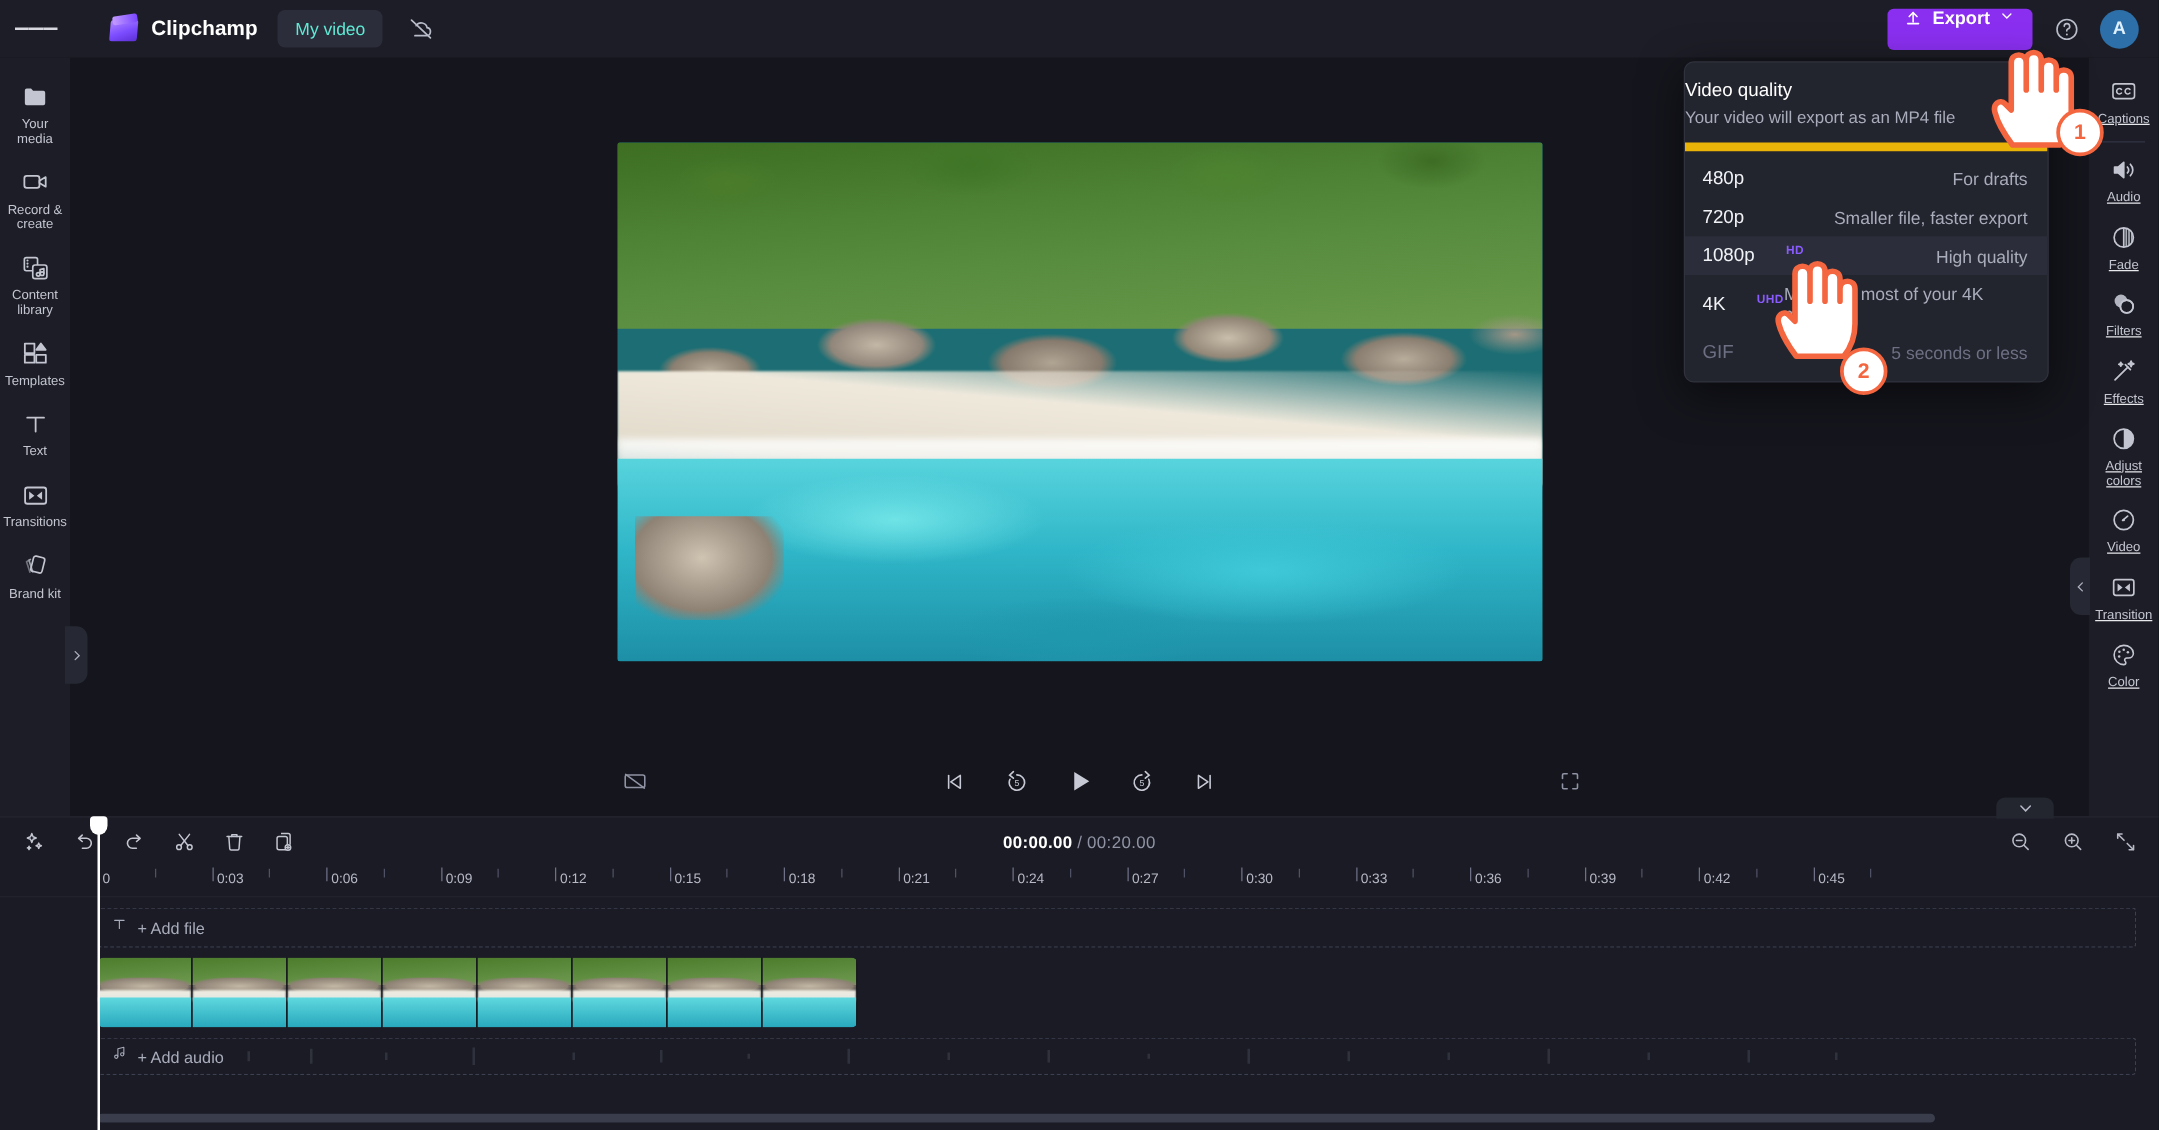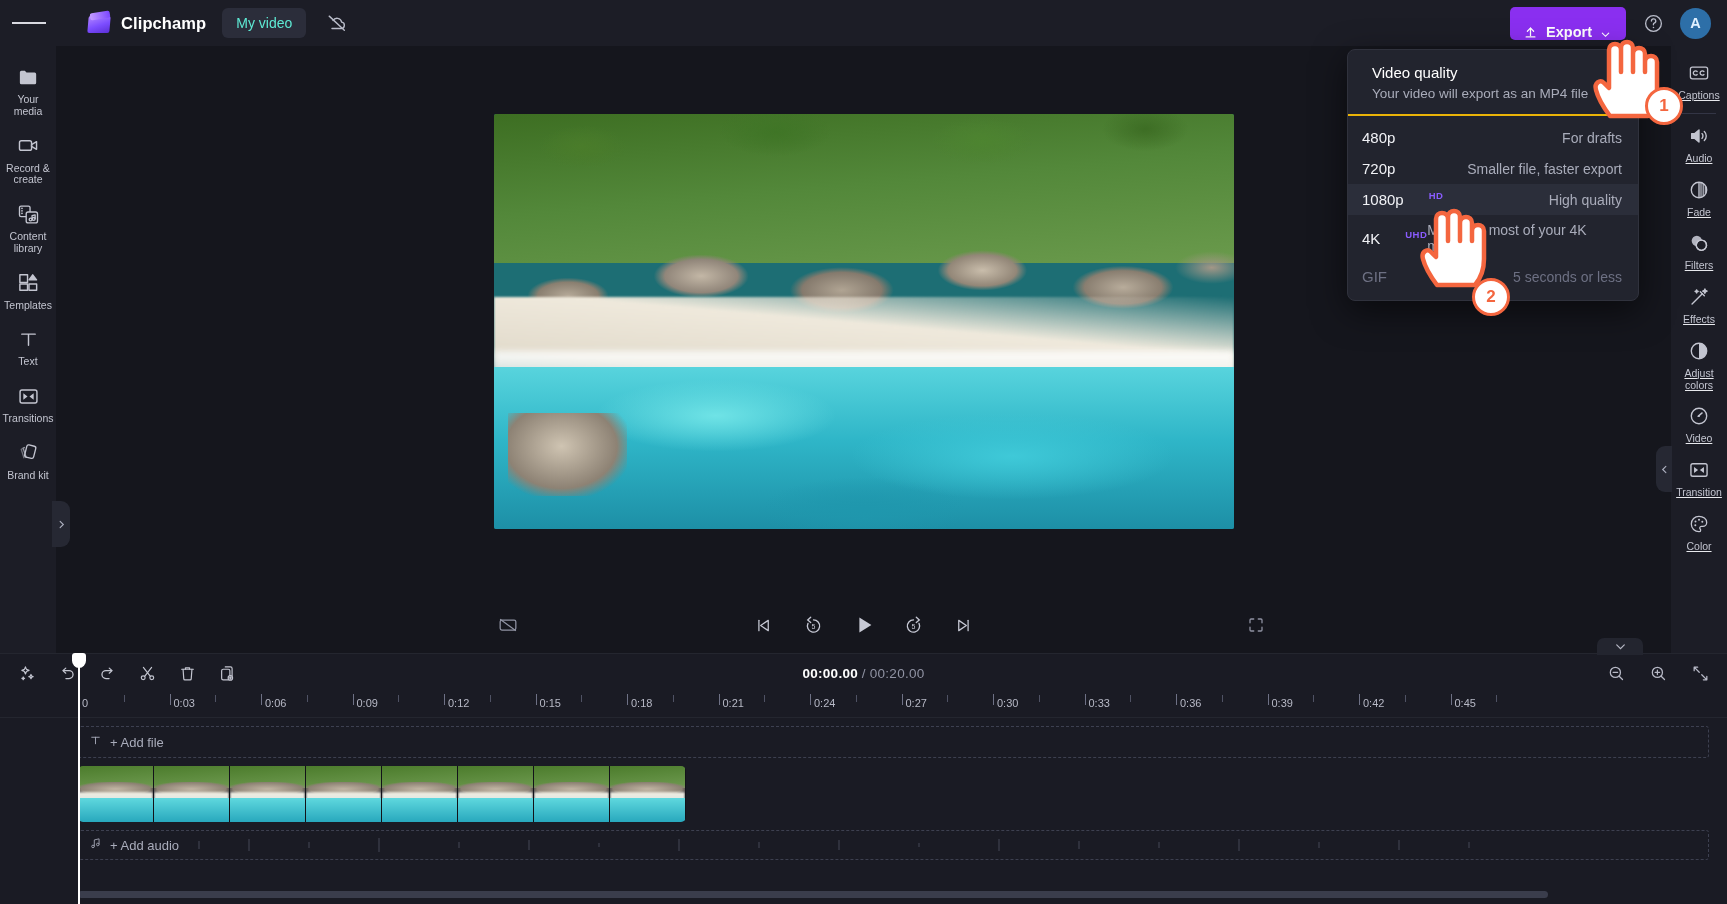--- a/index.html
+++ b/index.html
@@ -35,21 +35,21 @@
     transform: rotate(-9deg);
   }
   .brand-name { font-size: 16.5px; font-weight: 700; color:#fff; letter-spacing:.1px; }
   .proj-chip {
     margin-left: 16px; padding: 7px 14px; border-radius: 6px;
     background: #2b2d3a; font-size: 14px; color:#5eead4; cursor:pointer;
   }
   .cloud-icon { margin-left: 18px; width:26px; height:26px; display:flex; align-items:center; justify-content:center; cursor:pointer; }
   .topbar-right { margin-left: auto; display:flex; align-items:center; gap:14px; padding-right: 4px; }
   .export-btn {
-    display:flex; align-items:flex-end; gap:8px;
+    display:flex; align-items:flex-start; gap:8px;
     background:#8a2ff0; color:#fff; border:none;
     height: 33px; padding: 0 15px 0 13px; border-radius: 5px;
     font-size: 14.5px; font-weight: 600; cursor:pointer;
     font-family:"Liberation Sans",sans-serif;
   }
   .help-btn { width:26px;height:26px;display:flex;align-items:center;justify-content:center;cursor:pointer; }
   .avatar {
     width: 31px; height:31px; border-radius:50%;
     background:#2d6fa8; color:#dff0ff; font-size:14.5px; font-weight:600;
     display:flex; align-items:center; justify-content:center; cursor:pointer;
@@ -198,21 +198,21 @@
     border-radius: 3px 3px 50% 50%;
   }
   .hscroll { position:absolute; left: 78px; bottom: 6px; height:7px; width: 1470px; background:#3a3d4c; border-radius:4px; }
 
   
   .dropdown {
     position:absolute; right: 88px; top: 49px; width: 292px;
     background:#22242e; border:1px solid #30323d; border-radius:8px;
     box-shadow: 0 10px 34px rgba(0,0,0,.55); z-index:70; overflow:hidden;
   }
-  .dd-head { padding: 14px 24px 13px; border-bottom:2px solid #eab308; }
+  .dd-head { padding: 14px 0 13px; border-bottom:7px solid #eab308; }
   .dd-title { font-size:15px; color:#fff; font-weight:400; margin-bottom:5px; }
   .dd-sub { font-size:13.5px; color:#a9acba; }
   .dd-list { padding: 6px 0 8px; }
   .dd-item {
     display:flex; align-items:center; padding: 7px 16px 7px 14px; cursor:pointer; position:relative;
   }
   .dd-item.sel { background:#2b2e3a; }
   .dd-item.dis { cursor:default; }
   .dd-name { font-size:15px; color:#f1f2f6; display:flex; align-items:flex-start; gap:4px; }
   .dd-item.dis .dd-name { color:#6d7083; }

